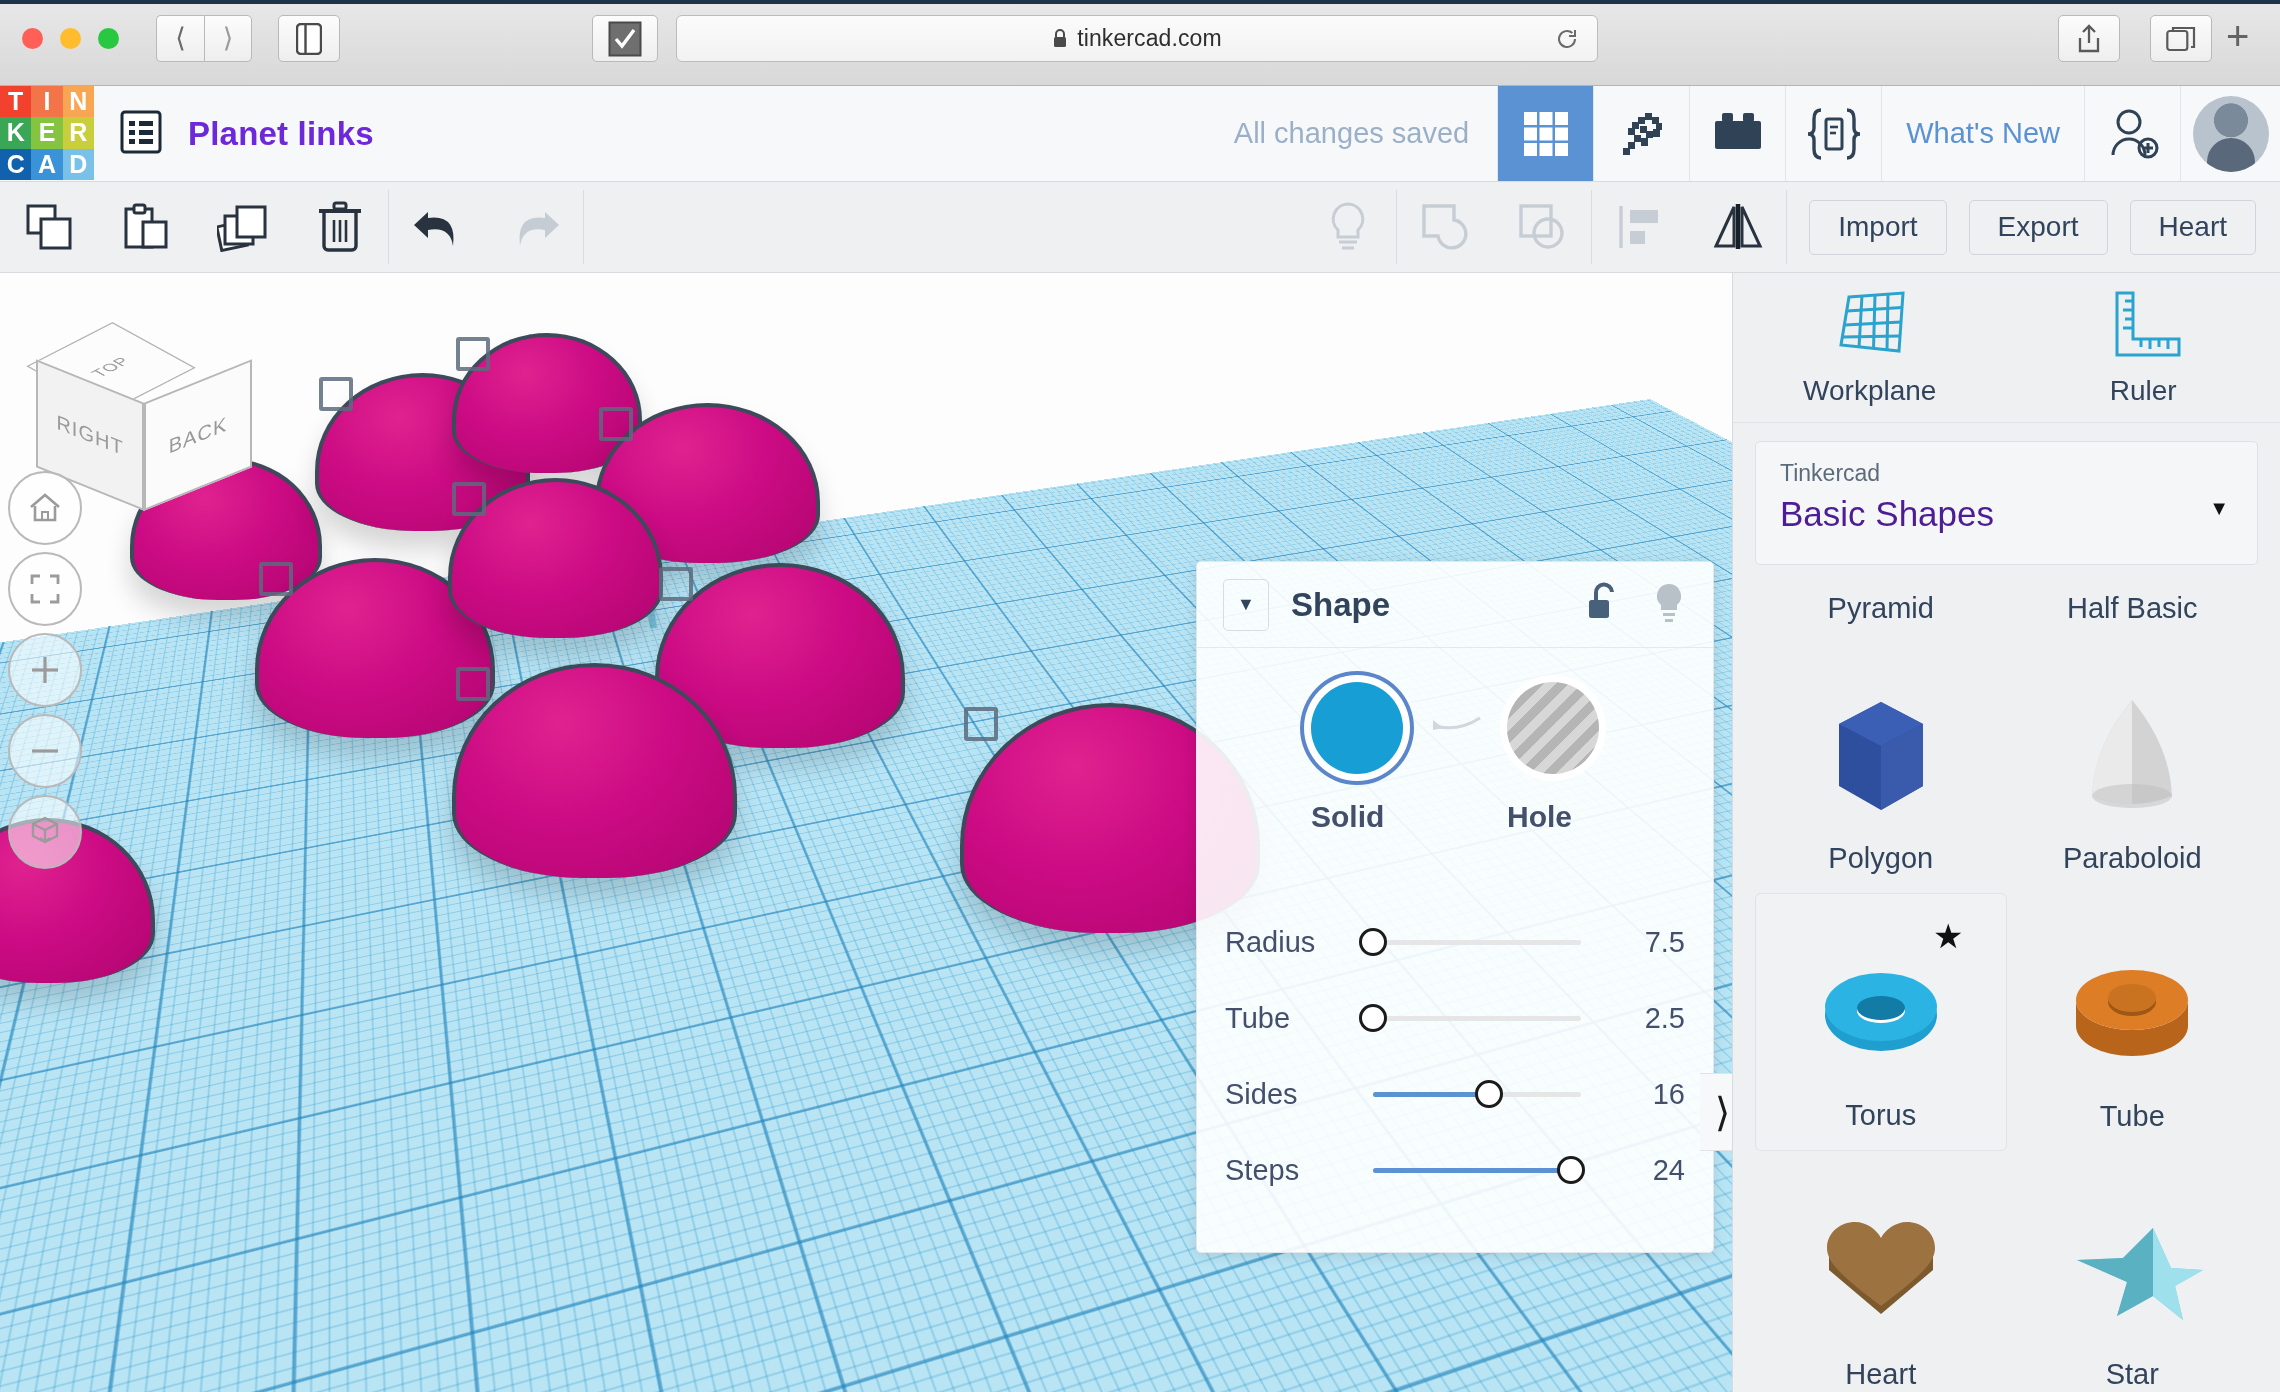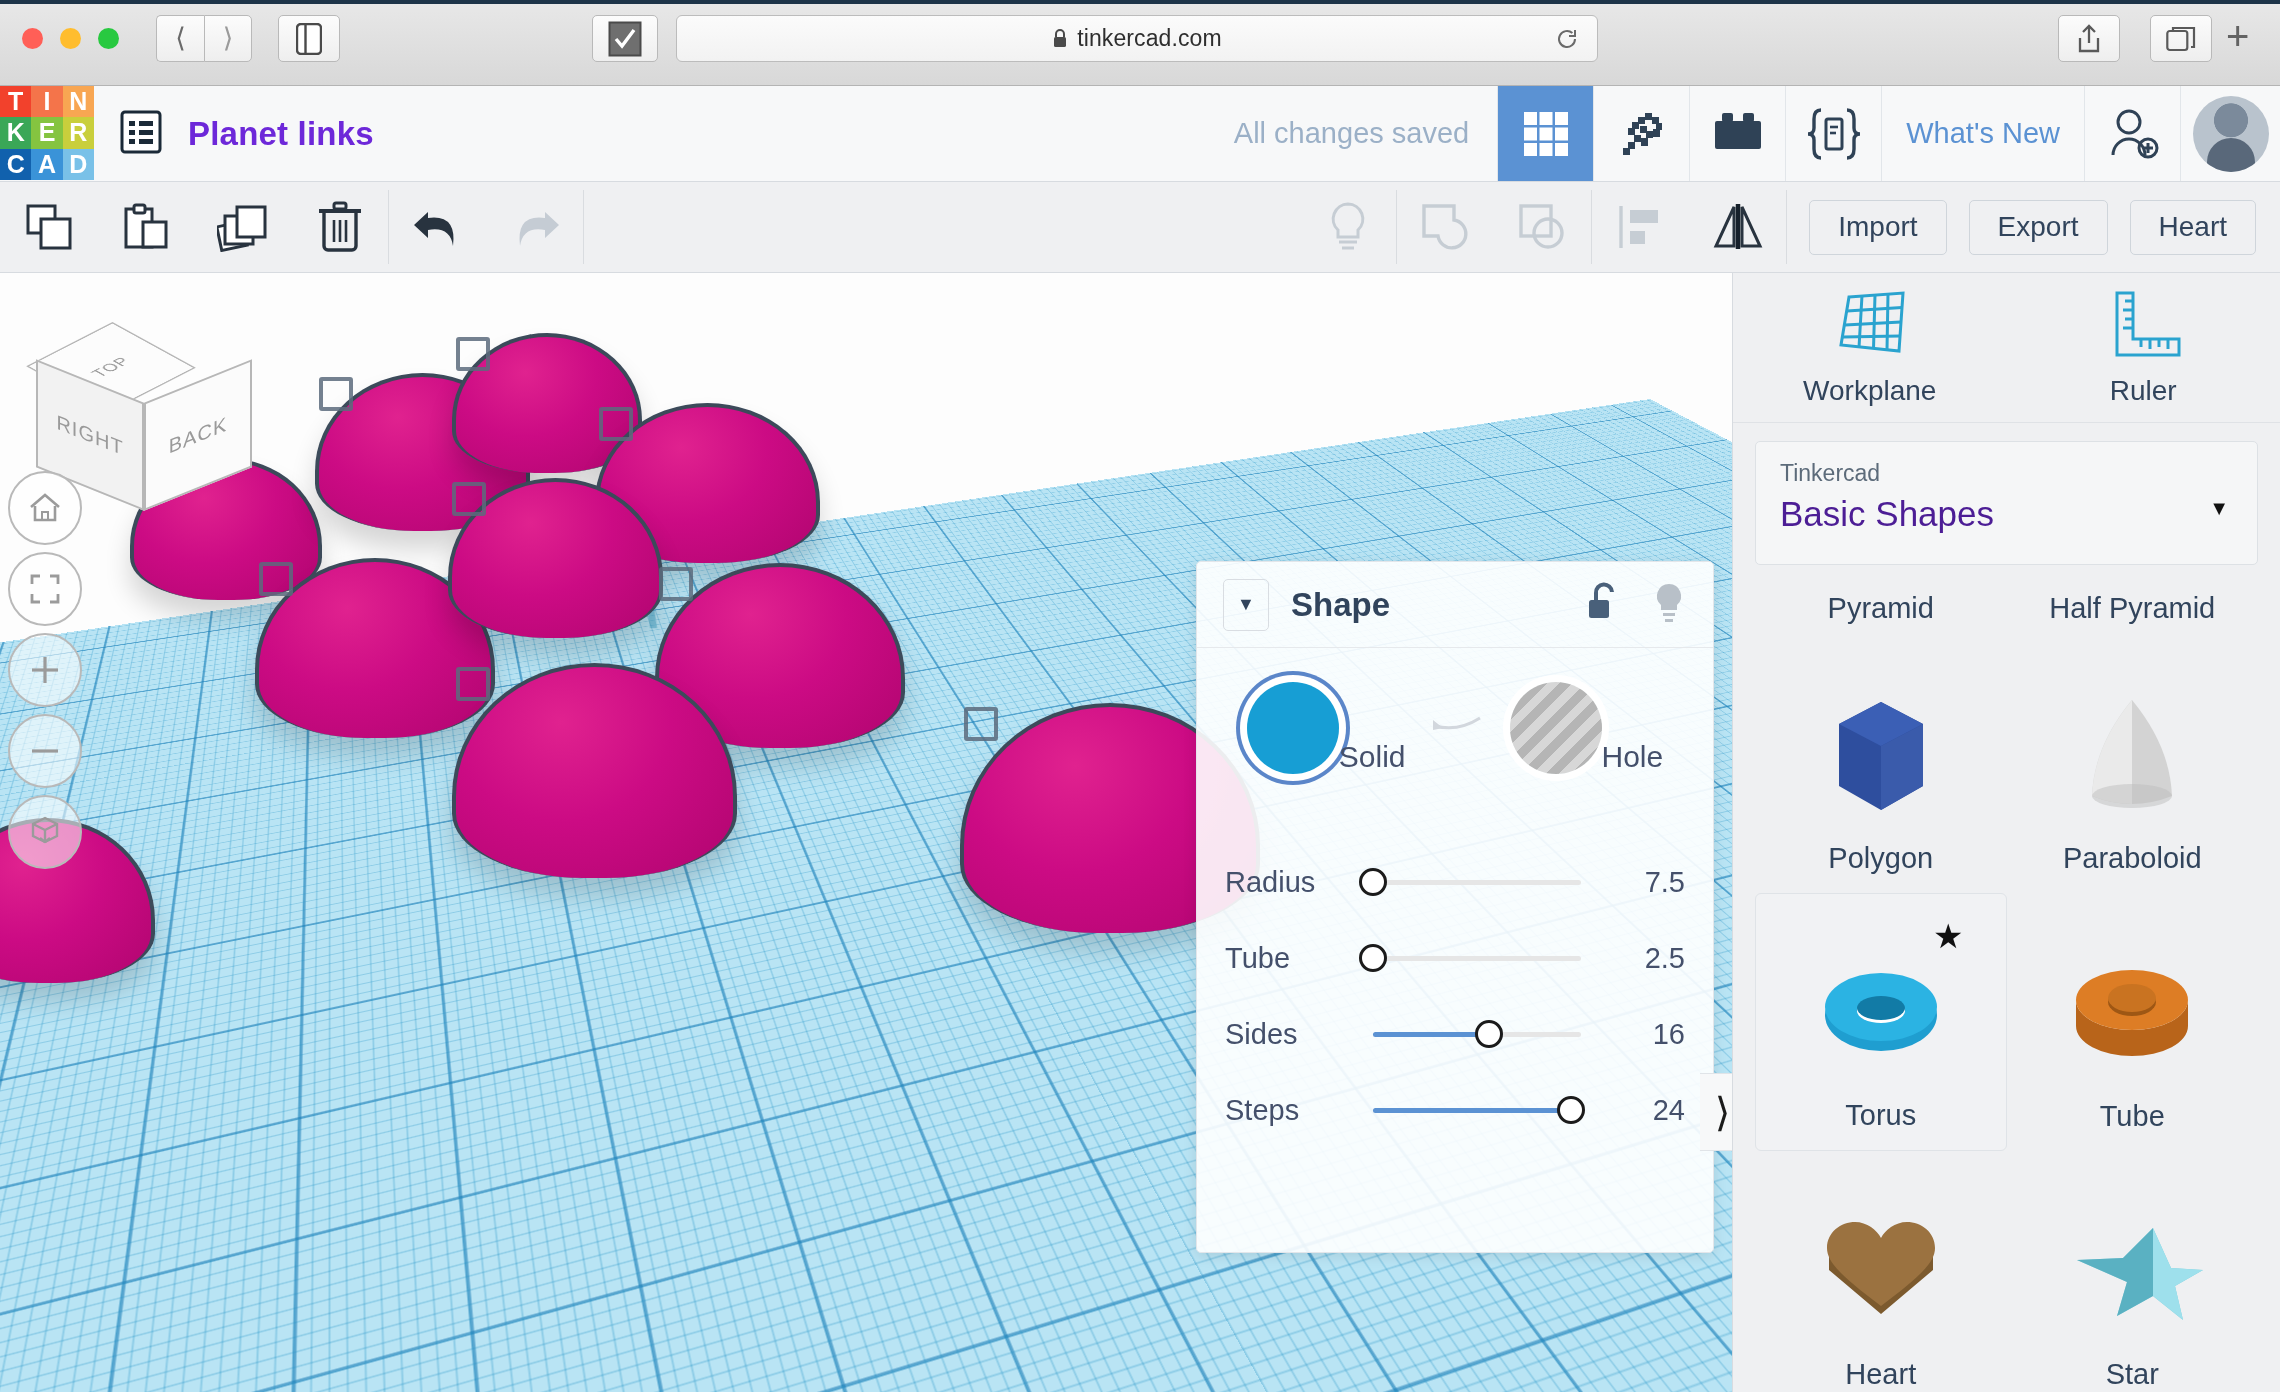--- a/index.html
+++ b/index.html
@@ -163,21 +163,21 @@
   }
   #sp-caret {
     width:46px; height:52px; border:1px solid #d9dde2; border-radius:5px;
     display:flex; align-items:center; justify-content:center; color:#31445c; font-size:18px;
   }
   #sp-title { margin-left:22px; font-size:33px; font-weight:bold; color:#31445c; }
   #sp-lock { margin-left:auto; }
   #sp-bulb { margin-left:30px; }
   #sp-body { padding-top:34px; }
   #solid-hole { display:flex; justify-content:center; gap:104px; position:relative; }
-  .sh-item { display:flex; flex-direction:row; align-items:flex-end; }
+  .sh-item { display:flex; flex-direction:column; align-items:flex-start;font-weight:bold; }
   #solid-swatch {
     width:92px; height:92px; border-radius:50%; background:#179ed4;
     box-shadow: 0 0 0 7px #fff, 0 0 0 11px #5b86c9;
   }
   #hole-swatch {
     width:92px; height:92px; border-radius:50%;
     background: repeating-linear-gradient(135deg,#b5b5b5 0 9px,#d7d7d7 9px 18px);
     box-shadow: 0 0 0 7px #fff;
   }
   .sh-label { margin-top:26px; font-size:30px; color:#44506b; }
@@ -609,21 +609,21 @@
   </div>
 
   <div id="sb-select">
     <div id="sb-select-sub">Tinkercad</div>
     <div id="sb-select-main">Basic Shapes</div>
     <div id="sb-select-caret">▼</div>
   </div>
 
   <div id="sb-clipped" style="display:grid;grid-template-columns:1fr 1fr;padding:0 22px;">
     <div class="clip-top" style="font-size:29px;color:#31445c;">Pyramid</div>
-    <div class="clip-top" style="font-size:29px;color:#31445c;">Half Pyramid</div>
+    <div class="clip-top" style="font-size:29px;color:#31445c;">Half Basic</div>
   </div>
 
   <div id="sb-grid">
       <div class="sb-cell">
         <span class="sb-thumb">
           <svg width="128" height="140" viewBox="0 0 128 140">
             <polygon points="22,38 64,16 106,38 106,100 64,124 22,100" fill="#2e4e9e"></polygon>
             <polygon points="22,38 64,16 106,38 64,60" fill="#3b5fb5"></polygon>
             <polygon points="64,60 106,38 106,100 64,124" fill="#3a5bab"></polygon>
           </svg>

